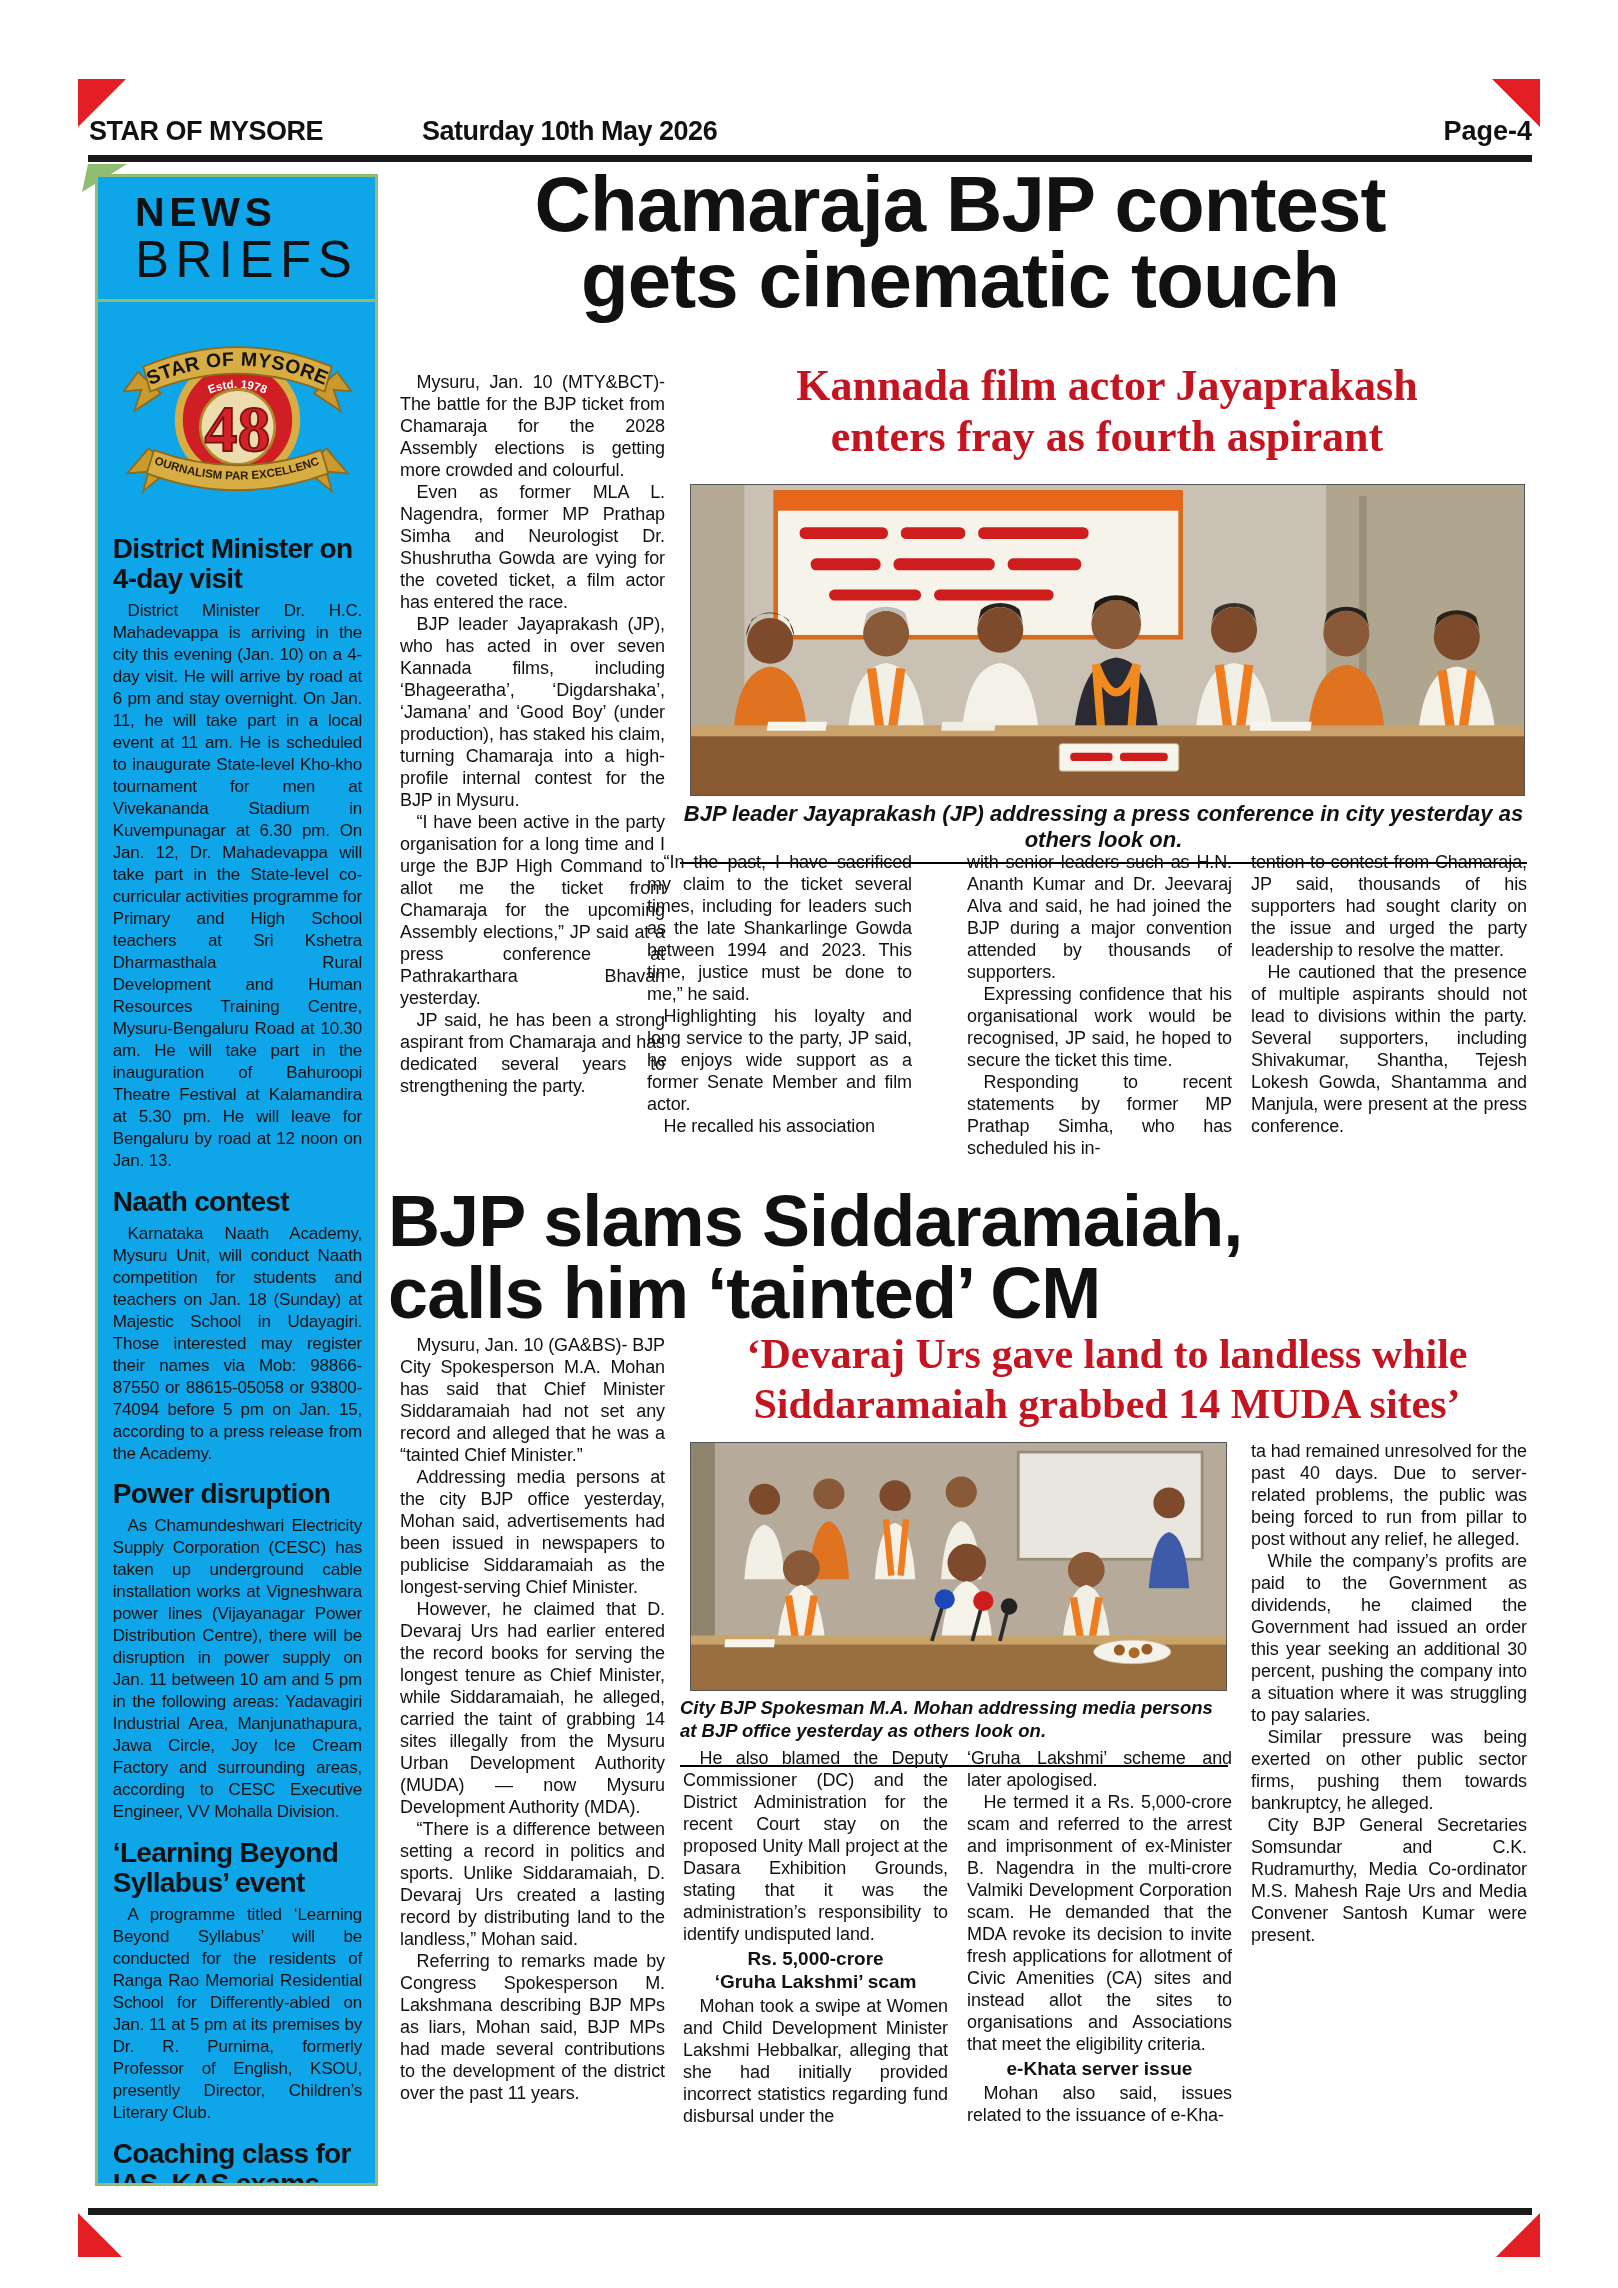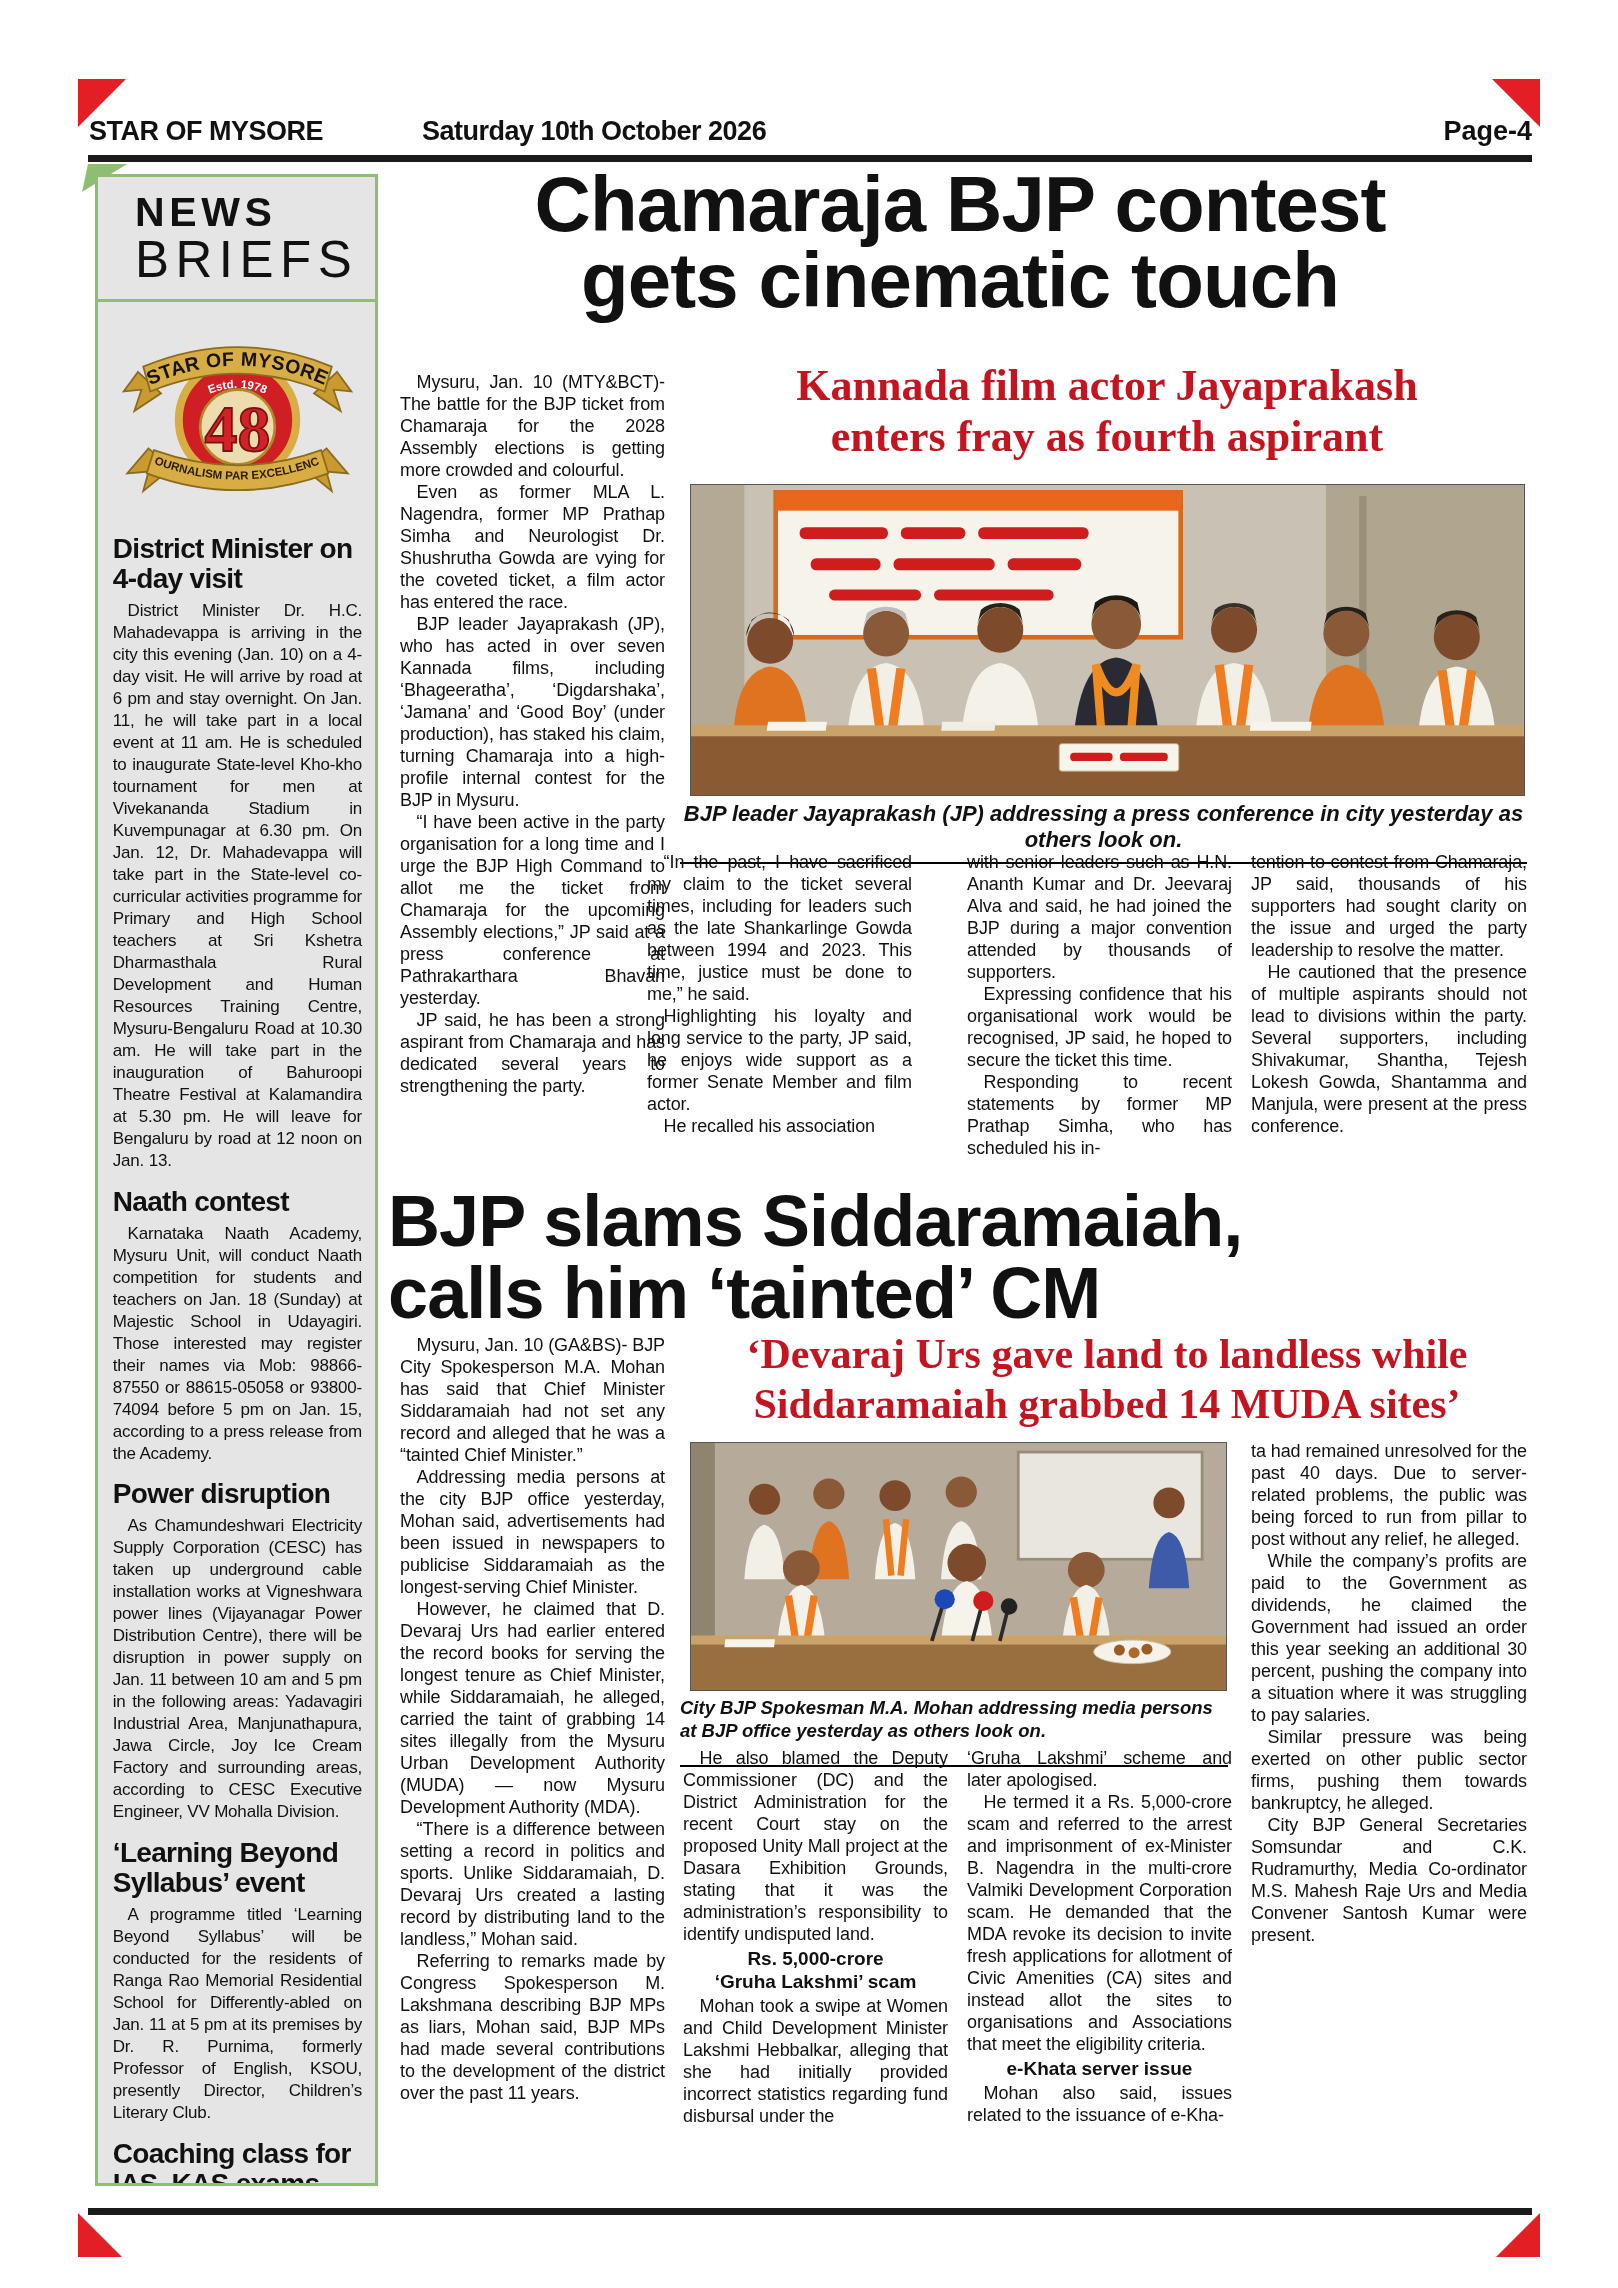--- a/index.html
+++ b/index.html
@@ -14,21 +14,21 @@
   .tri-br { right:79px; top:2213px; border-bottom:44px solid #e31e24; border-left:44px solid transparent; }
 
   
   .masthead-name { position:absolute; left:89px; top:116px; font-size:27px; font-weight:bold; letter-spacing:-0.5px; }
   .masthead-date { position:absolute; left:422px; top:116px; font-size:27px; font-weight:bold; letter-spacing:-0.5px; }
   .masthead-page { position:absolute; right:87px; top:116px; font-size:27px; font-weight:bold; }
   .masthead-rule { position:absolute; left:88px; top:155px; width:1444px; height:6.5px; background:#1a1a1a; }
   .bottom-rule  { position:absolute; left:88px; top:2208px; width:1444px; height:6.5px; background:#1a1a1a; }
 
   
-  .briefs { position:absolute; left:95px; top:174px; width:283px; height:2012px; border:3.7px solid #8fbe72; background:#e5e5e5; overflow:hidden; }
+  .briefs { position:absolute; left:95px; top:174px; width:283px; height:2012px; border:3.7px solid #8fbe72; background:#0ea5e9; overflow:hidden; }
   .briefs-fold { position:absolute; left:85px; top:164px; width:0; height:0; border-top:28px solid #8fbe72; border-right:39px solid transparent; transform:skewX(-12deg); }
   .briefs-title { border-bottom:3.7px solid #8fbe72; padding:14.8px 9.2px 13px 37px; }
   .briefs-title .l1 { font-size:41px; font-weight:900; letter-spacing:4.6px; line-height:1.0; }
   .briefs-title .l2 { font-size:51px; font-weight:400; letter-spacing:6.5px; line-height:1.05; }
   .briefs-inner { padding:9.2px 13px 9.2px 14.8px; }
   .logo-wrap { text-align:center; margin:3.7px 0 1.8px; }
   .brief h3 { font-size:28px; font-weight:bold; letter-spacing:-0.7px; line-height:1.08; margin:14.8px 0 5.5px; }
   .brief p { font-size:17px; line-height:22px; text-align:justify; text-indent:14.8px; letter-spacing:-0.2px; }
 
   
@@ -58,21 +58,21 @@
 </style>
 </head>
 <body>
 
 <div class="tri tri-tl"></div>
 <div class="tri tri-tr"></div>
 <div class="tri tri-bl"></div>
 <div class="tri tri-br"></div>
 
 <div class="masthead-name">STAR OF MYSORE</div>
-<div class="masthead-date">Saturday 10th October 2026</div>
+<div class="masthead-date">Saturday 10th May 2026</div>
 <div class="masthead-page">Page-4</div>
 <div class="masthead-rule"></div>
 <div class="bottom-rule"></div>
 
 <div class="briefs-fold"></div>
 <div class="briefs">
   <div class="briefs-title">
     <div class="l1">NEWS</div>
     <div class="l2">BRIEFS</div>
   </div>

